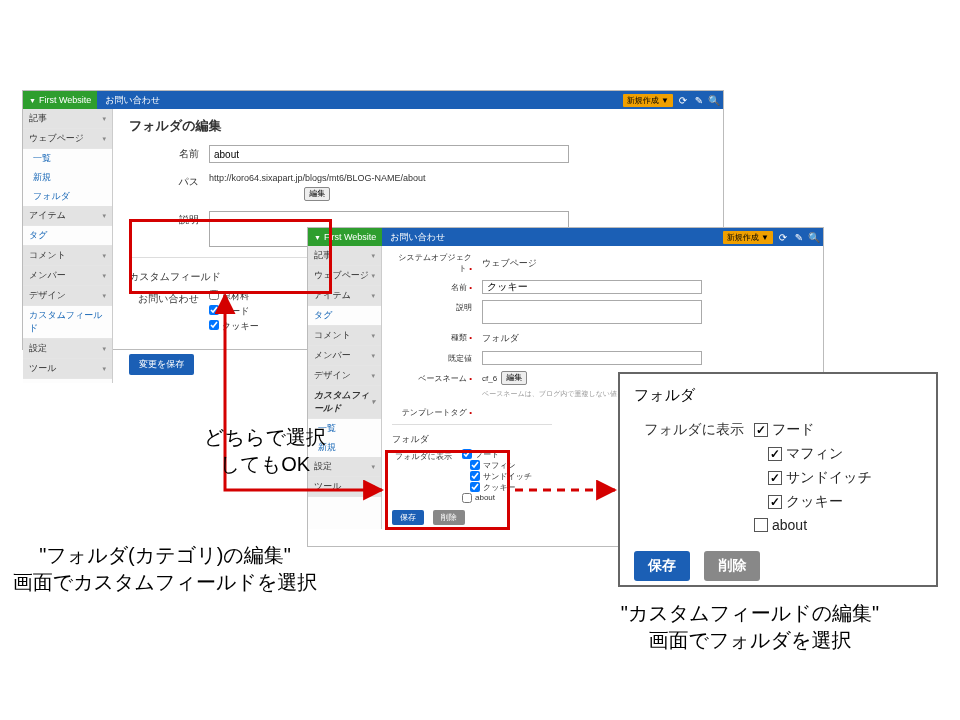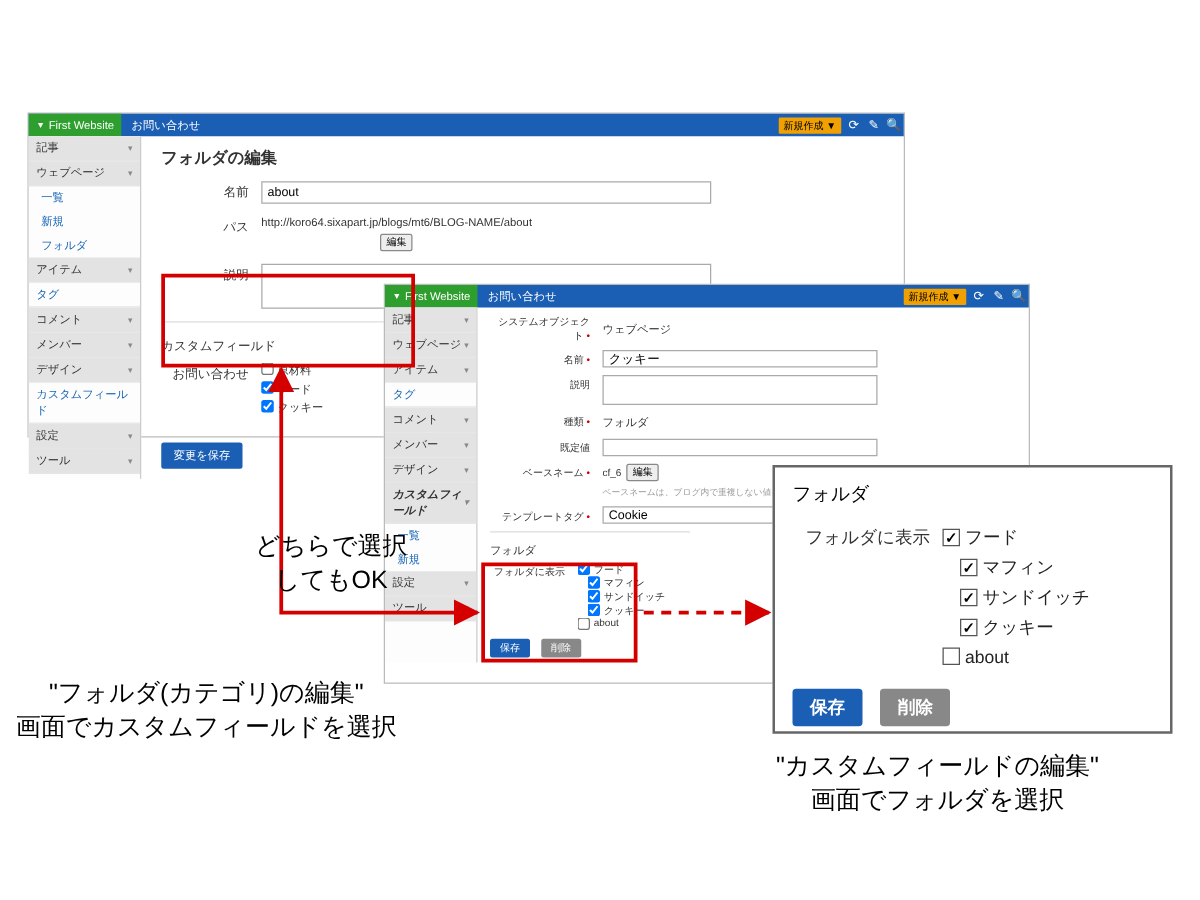--- a/index.html
+++ b/index.html
@@ -232,21 +232,20 @@
             <span style="font-size:8px">cf_6</span>
             <button class="tinybtn">編集</button>
           </div>
         </div>
       <div class="frow" style="margin-bottom:6px;">
           <div class="flab" style="width:90px;"></div>
           <div class="hint">ベースネームは、ブログ内で重複しない値を入力してください。</div>
         </div>
       <div class="frow" style="margin-bottom:6px;align-items:center;">
           <div class="flab req" style="width:90px;font-size:8px;">テンプレートタグ</div>
-          <input class="finput" style="width: 220px; height: 14px;" value="Cookie">
         </div>
 
       <div style="border-top:1px solid #ddd;padding-top:4px;width:160px">
         <div class="section-label" style="font-size:9px;margin-bottom:3px;">フォルダ</div>
         <div class="frow" style="margin-bottom:0;">
           <div class="flab" style="width:70px;font-size:8px;">フォルダに表示</div>
           <div style="display:flex;flex-direction:column;">
             <label class="cb-row" style="font-size:8px;height:11px">
                 <input type="checkbox" checked="" style="">
                 <span>フード</span>

